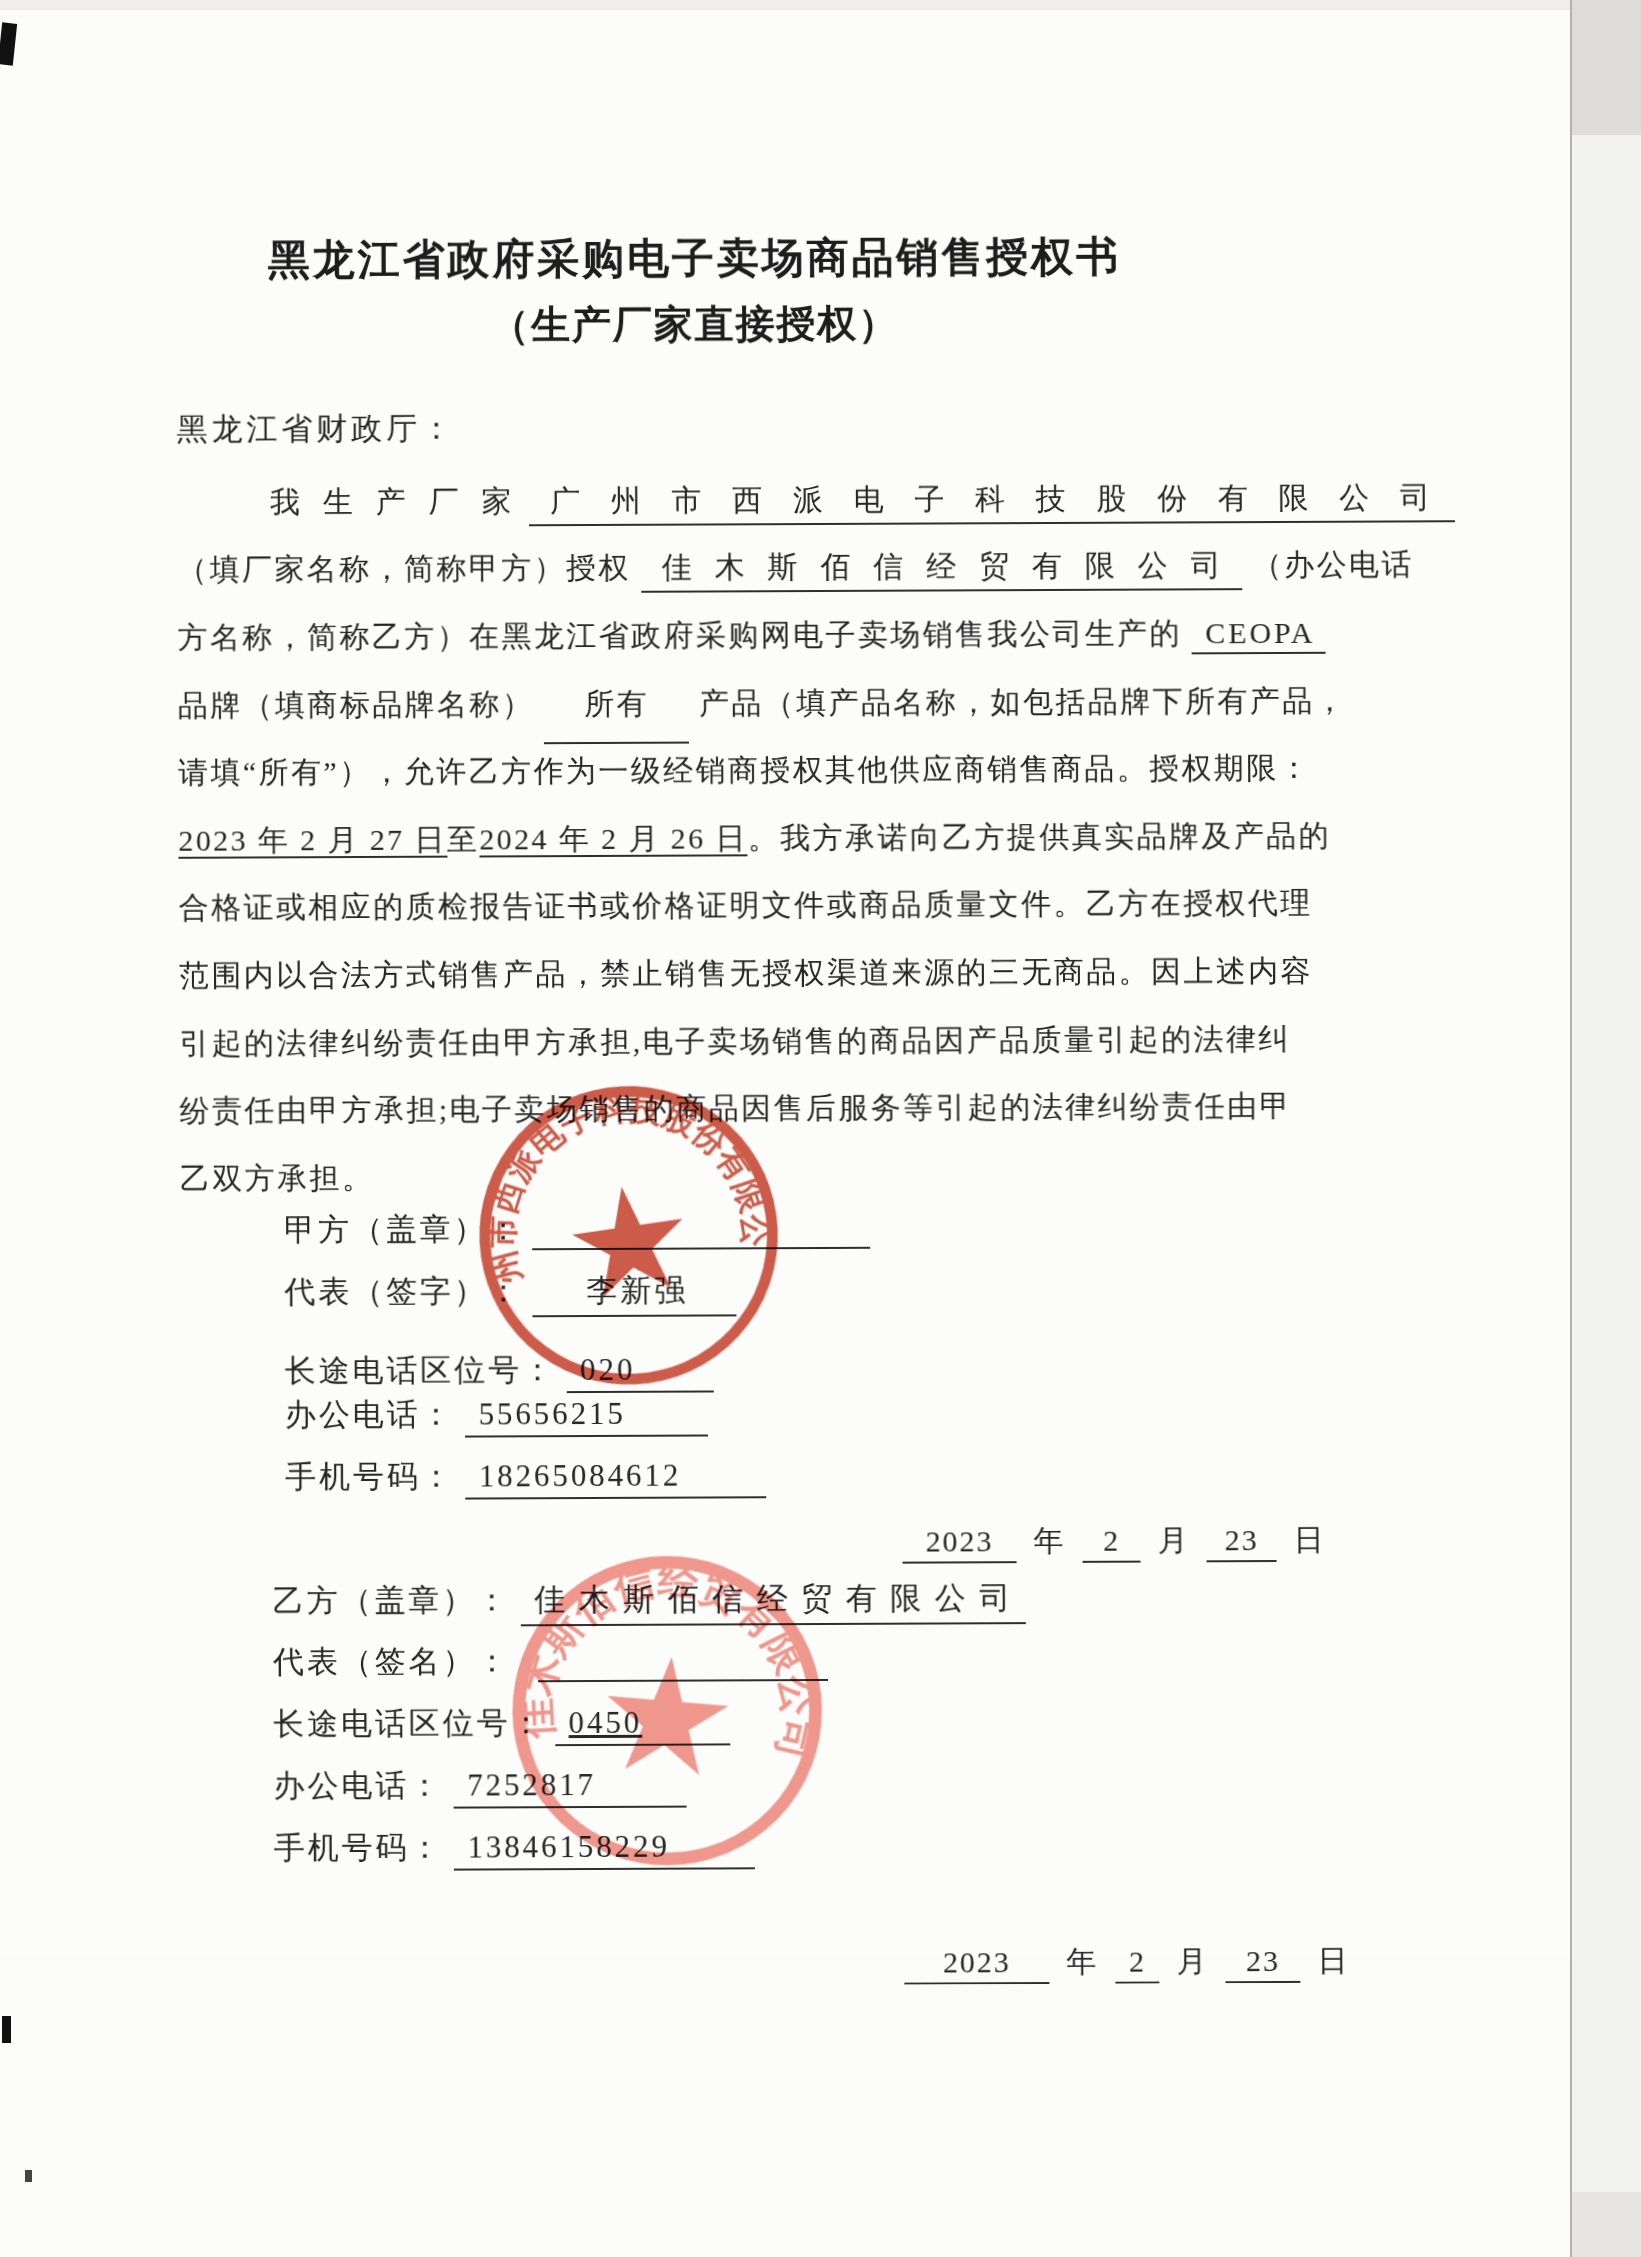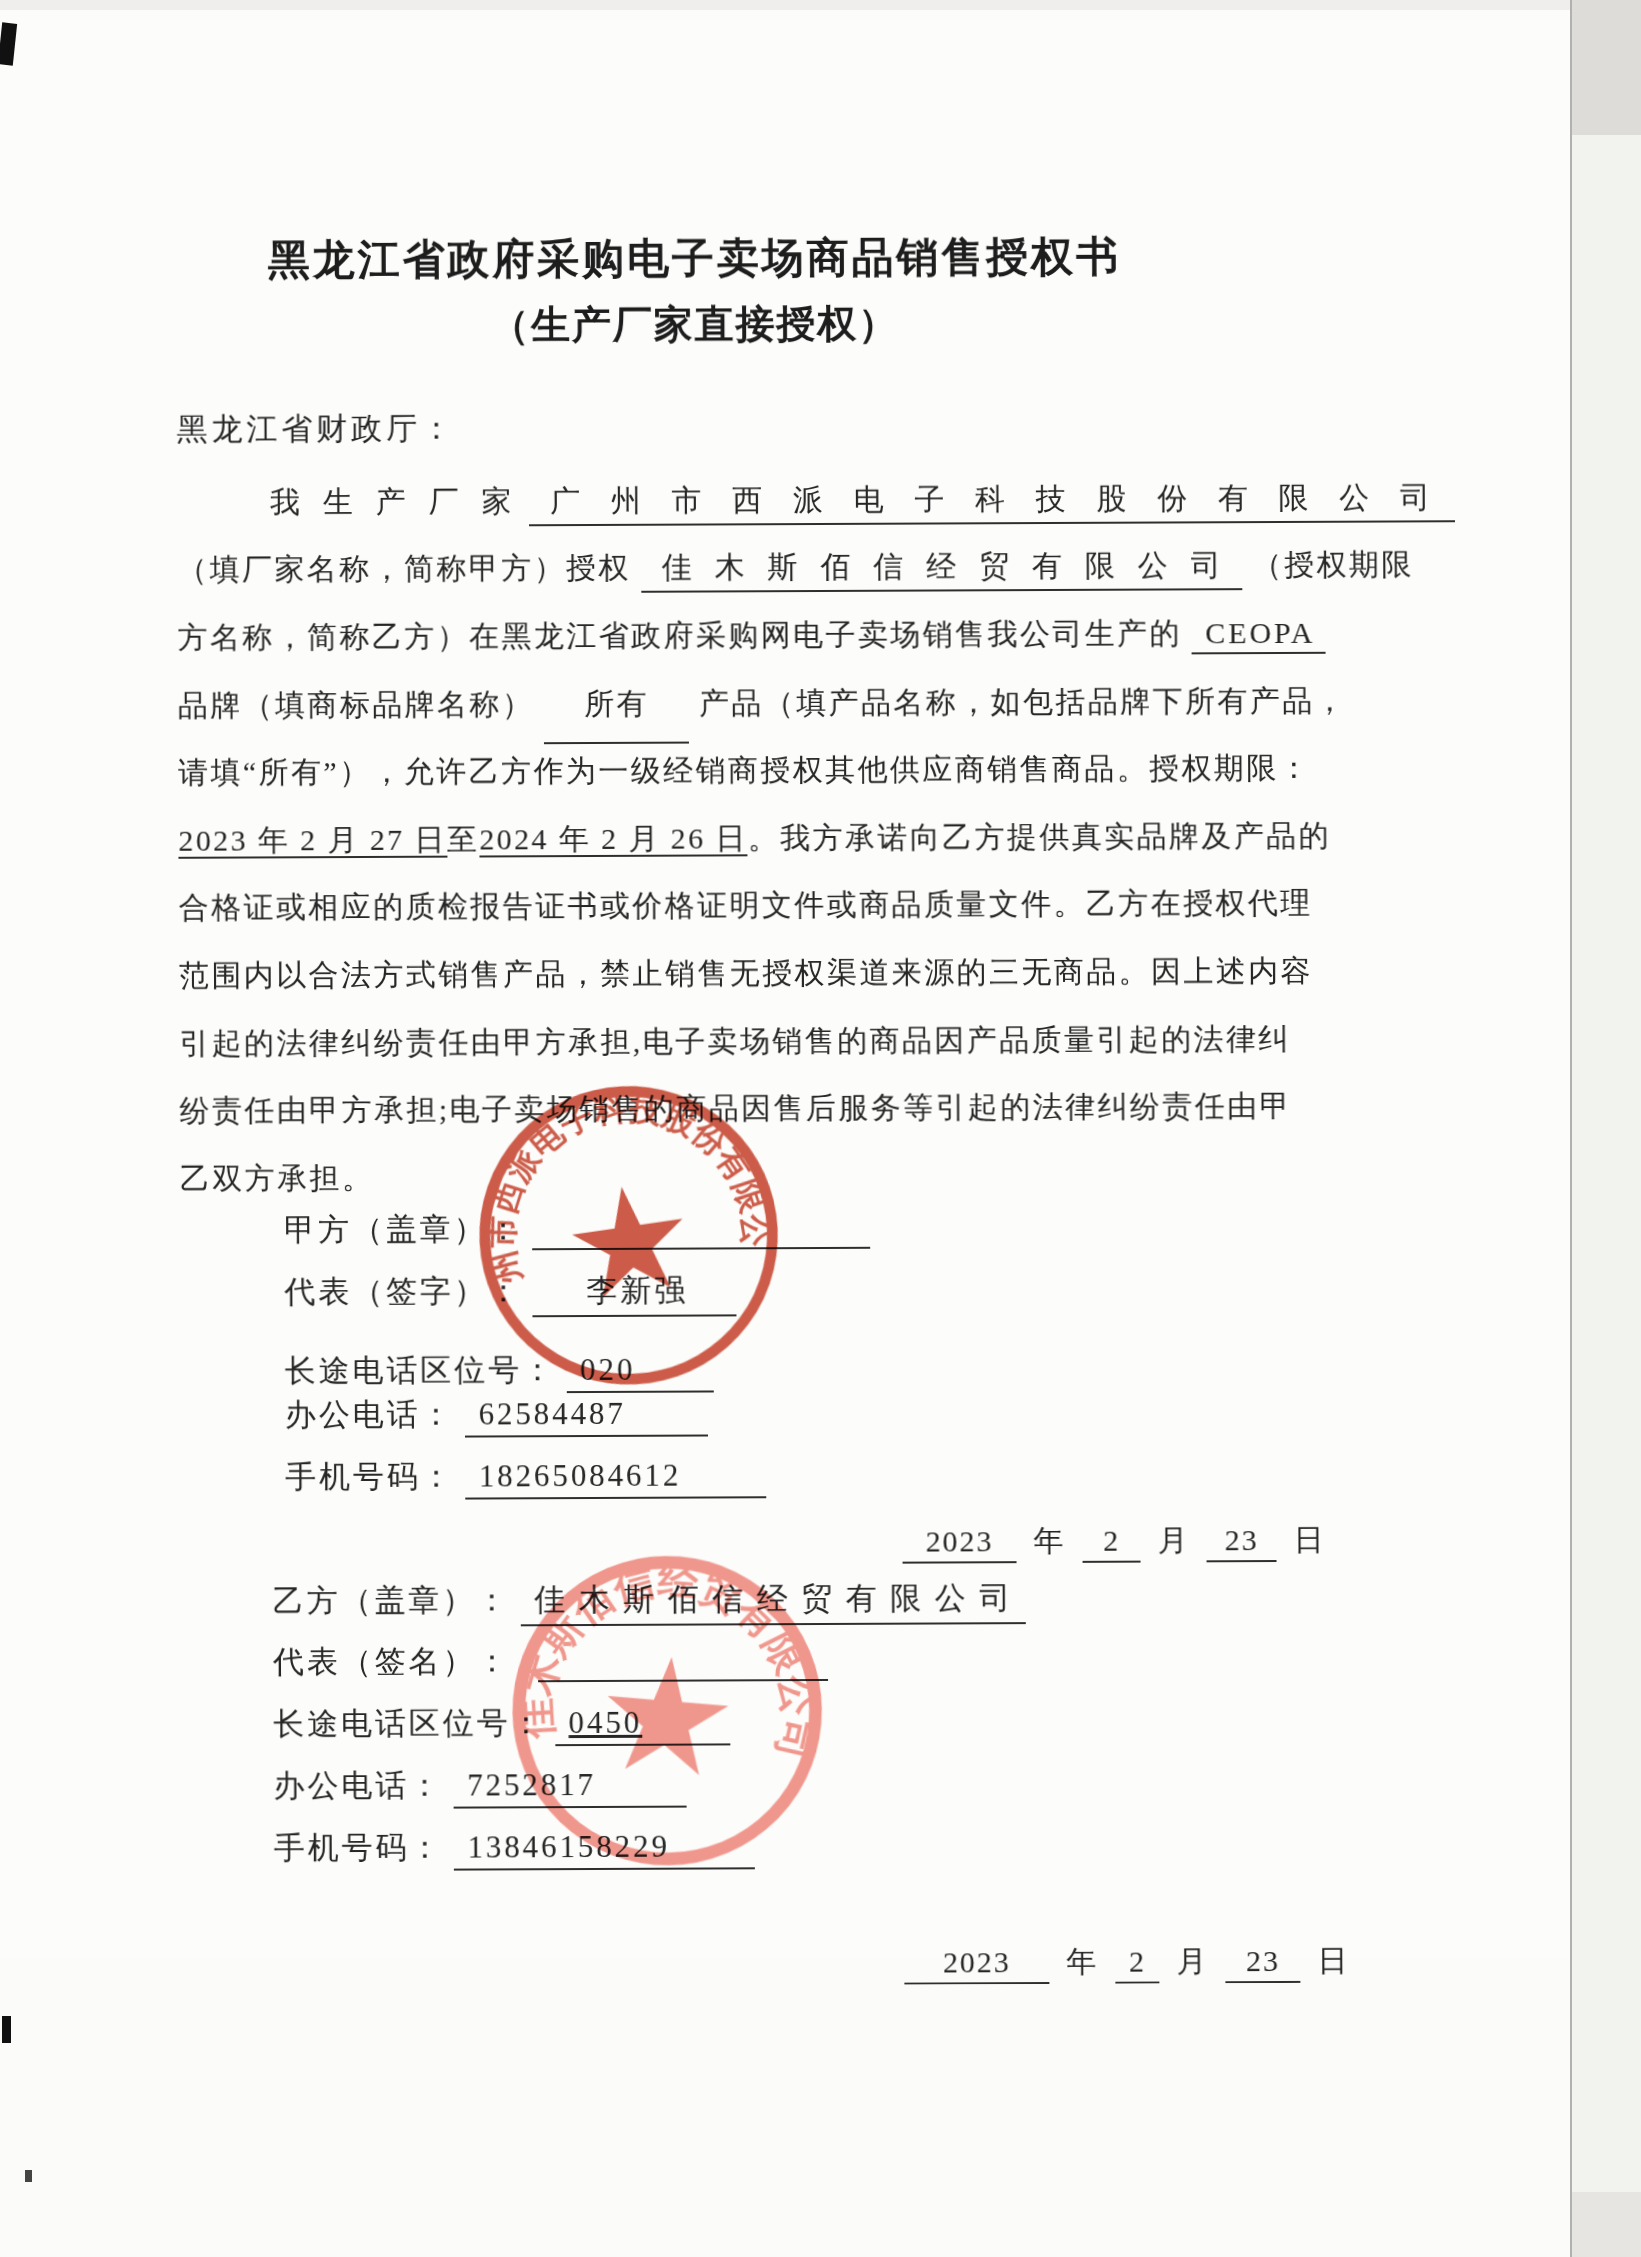--- a/index.html
+++ b/index.html
@@ -97,21 +97,21 @@
     <div class="salutation">黑龙江省财政厅：</div>
 
     <div class="bline b1">
       <span class="sp8">我 生 产 厂 家</span>
       <span class="ul fill-name sp12">广 州 市 西 派 电 子 科 技 股 份 有 限 公 司</span>
     </div>
 
     <div class="bline b2">
       <span>（填厂家名称，简称甲方）授权</span>
       <span class="ul fill-name sp8">佳 木 斯 佰 信 经 贸 有 限 公 司</span>
-      <span>（授权期限</span>
+      <span>（办公电话</span>
     </div>
 
     <div class="bline b3">
       <span>方名称，简称乙方）在黑龙江省政府采购网电子卖场销售我公司生产的</span>
       <span class="ul brand">CEOPA</span>
     </div>
 
     <div class="bline b4">
       <span>品牌（填商标品牌名称）</span>
       <span class="ul fill-small">所有</span>
@@ -137,21 +137,21 @@
     <div class="sig-row" style="top:1269px;left:283px;">
       <span class="lab">代表（签字）：</span>
       <span class="val center" style="min-width:183px;">李新强</span>
     </div>
     <div class="sig-row" style="top:1330px;left:283px;">
       <span class="lab">长途电话区位号：</span>
       <span class="val" style="min-width:126px;margin-top:21px;">020</span>
     </div>
     <div class="sig-row" style="top:1392px;left:283px;">
       <span class="lab">办公电话：</span>
-      <span class="val" style="min-width:222px;">62584487</span>
+      <span class="val" style="min-width:222px;">55656215</span>
     </div>
     <div class="sig-row" style="top:1454px;left:283px;">
       <span class="lab">手机号码：</span>
       <span class="val" style="min-width:280px;">18265084612</span>
     </div>
 
     <div class="date-row" style="top:1522px;left:900px;">
       <span class="num" style="min-width:114px;">2023</span>
       <span class="unit">年</span>
       <span class="num" style="min-width:58px;">2</span>

